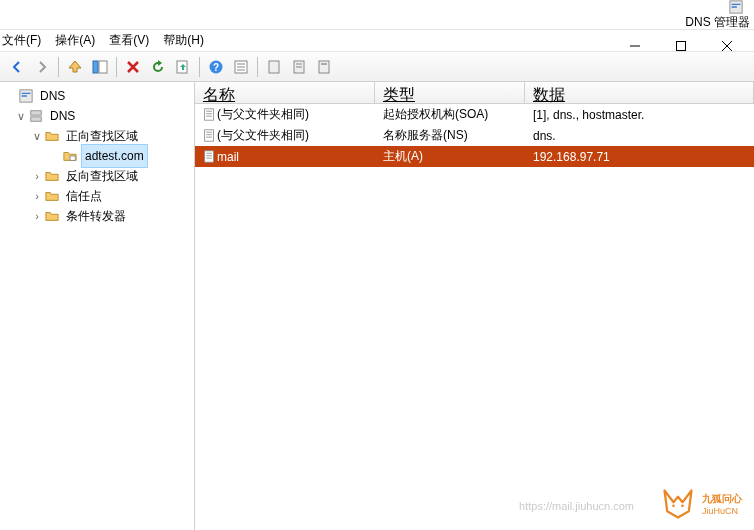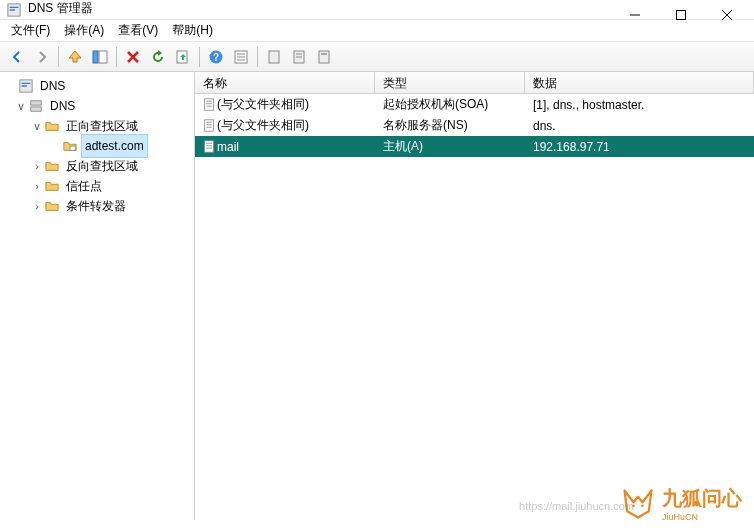--- a/index.html
+++ b/index.html
@@ -1,46 +1,46 @@
 <!DOCTYPE html>
 <html><head>
 <meta charset="utf-8">
 <style>
 * { box-sizing: border-box; margin: 0; padding: 0; }
 body { font-family: "Microsoft YaHei", "Segoe UI", sans-serif; font-size: 12px; background: #fff; width: 754px; height: 530px; overflow: hidden; position: relative; }
-.titlebar { height: 20px; background: #fff; display: flex; align-items: flex-start; padding: 0 4px; border-bottom: 1px solid #e5e5e5; }
+.titlebar { height: 30px; background: #fff; display: flex; align-items: flex-end; padding: 0 4px; border-bottom: 1px solid #e5e5e5; flex-direction: column; }
 .titlebar .icon-area { width: 20px; height: 20px; margin-right: 4px; display:flex; align-items:center; justify-content:center;}
 .titlebar .title { flex: 1; font-size: 12px; color: #000; }
 .win-ctrl { display: flex; }
 .win-ctrl .btn { width: 46px; height: 30px; display: flex; align-items: center; justify-content: center; font-size: 14px; color: #222; }
 .win-ctrl .btn svg { width: 10px; height: 10px; }
-.menubar { height: 22px; display: flex; align-items: center; padding: 0 11px; gap: 14px; border-bottom: 1px solid #e5e5e5; }
+.menubar { height: 22px; display: flex; align-items: center; padding: 0 2px; gap: 14px; border-bottom: 1px solid #e5e5e5; }
 .menubar span { font-size: 12px; color: #000; }
 .toolbar { height: 30px; display: flex; align-items: center; padding: 0 6px; border-bottom: 1px solid #d0d0d0; background: linear-gradient(#fcfcfc,#f0f0f0); gap: 3px; }
 .toolbar .tbtn { width: 22px; height: 22px; display: flex; align-items: center; justify-content: center; border: 1px solid transparent; }
 .toolbar .sep { width: 1px; height: 20px; background: #c0c0c0; margin: 0 2px; }
 .body-area { display: flex; height: calc(100% - 82px); }
 .tree { width: 195px; border-right: 1px solid #d0d0d0; padding: 4px 2px; overflow: auto; background:#fff; }
 .tree-item { display: flex; align-items: center; height: 20px; font-size: 12px; color: #000; white-space: nowrap; }
 .tree-item .exp { width: 14px; text-align: center; color: #666; font-size: 11px; cursor: pointer;}
 .tree-item .icon { width: 16px; height: 16px; margin-right: 3px; display:flex; align-items:center; justify-content:center;}
 .tree-item.selected span.label { background: #cce8ff; border: 1px solid #99d1ff; padding: 4px 3px; }
 .tree-item span.label { padding: 0 3px; }
 .list { flex: 1; overflow: auto; background:#fff; }
 .list-head { display: flex; border-bottom: 1px solid #d0d0d0; height: 22px; background: linear-gradient(#fdfdfd,#f0f0f0); }
-.list-head .col { border-right: 1px solid #d0d0d0; padding: 3px 8px; font-size: 12px; color: #000; }
+.list-head .col { border-right: 1px solid #d0d0d0; padding: 3px 8px; font-size: 16px; color: #000; text-decoration: underline; }
 .col-name { width: 180px; }
 .col-type { width: 150px; }
 .col-data { flex: 1; }
 .row { display: flex; height: 21px; align-items: center; font-size: 12px; }
 .row .col { padding: 2px 8px; display: flex; align-items: center; }
 .row .row-icon { width: 14px; height: 14px; display:flex; align-items:center;}
-.row.selected { background: #0f766e; color: #fff; justify-content: flex-end; }
+.row.selected { background: #c2410c; color: #fff; justify-content: flex-end; }
 .watermark { position: absolute; right: 12px; bottom: 8px; display: flex; align-items: center; gap: 6px; opacity: 0.85;}
-.watermark .wm-text { font-size: 20px; color: #e67300; font-weight: bold;}
+.watermark .wm-text { font-size: 10px; color: #e67300; font-weight: bold;}
 .watermark .wm-sub { font-size: 9px; color: #e67300; }
 .watermark-url { position: absolute; right: 120px; bottom: 18px; font-size: 11px; color: rgba(100,100,100,0.35);}
 </style>
 </head>
 <body>
 
 <div class="titlebar">
   <div class="icon-area">
     <svg viewBox="0 0 16 16" width="14" height="14">
         <rect x="1" y="1" width="14" height="14" fill="#e8e8e8" stroke="#888"></rect>

